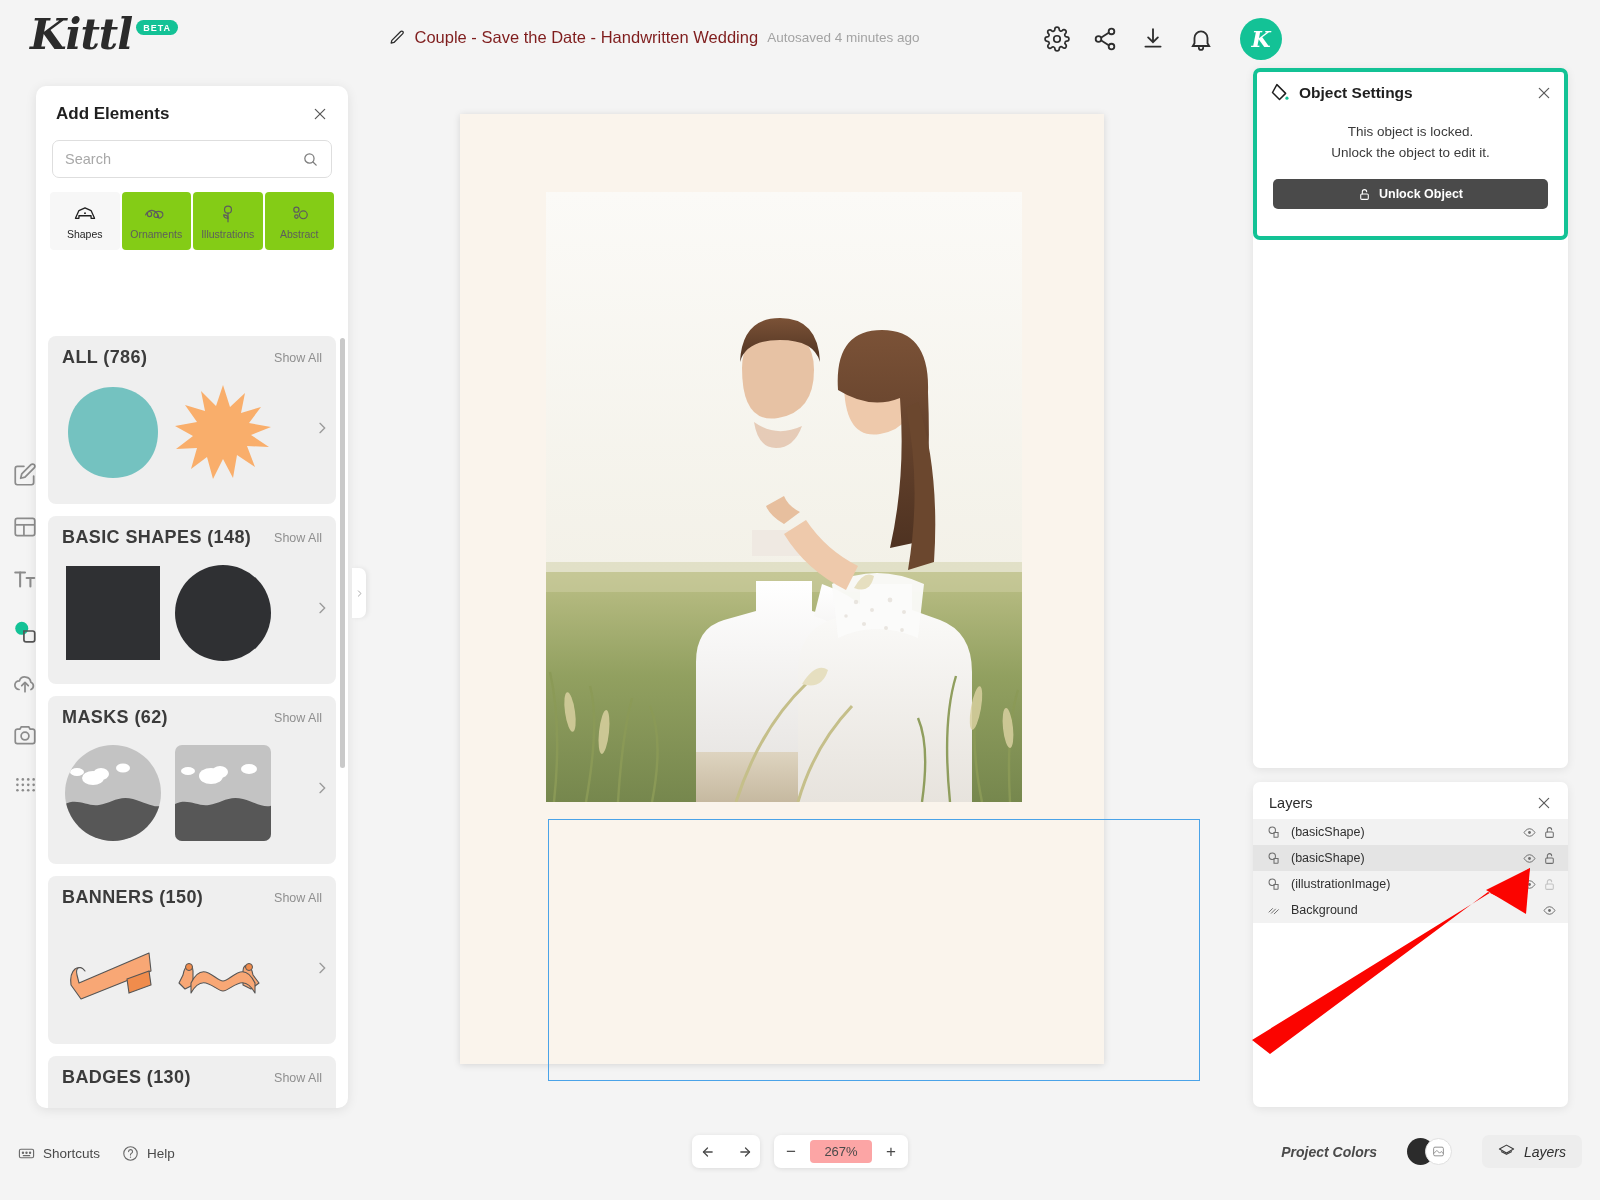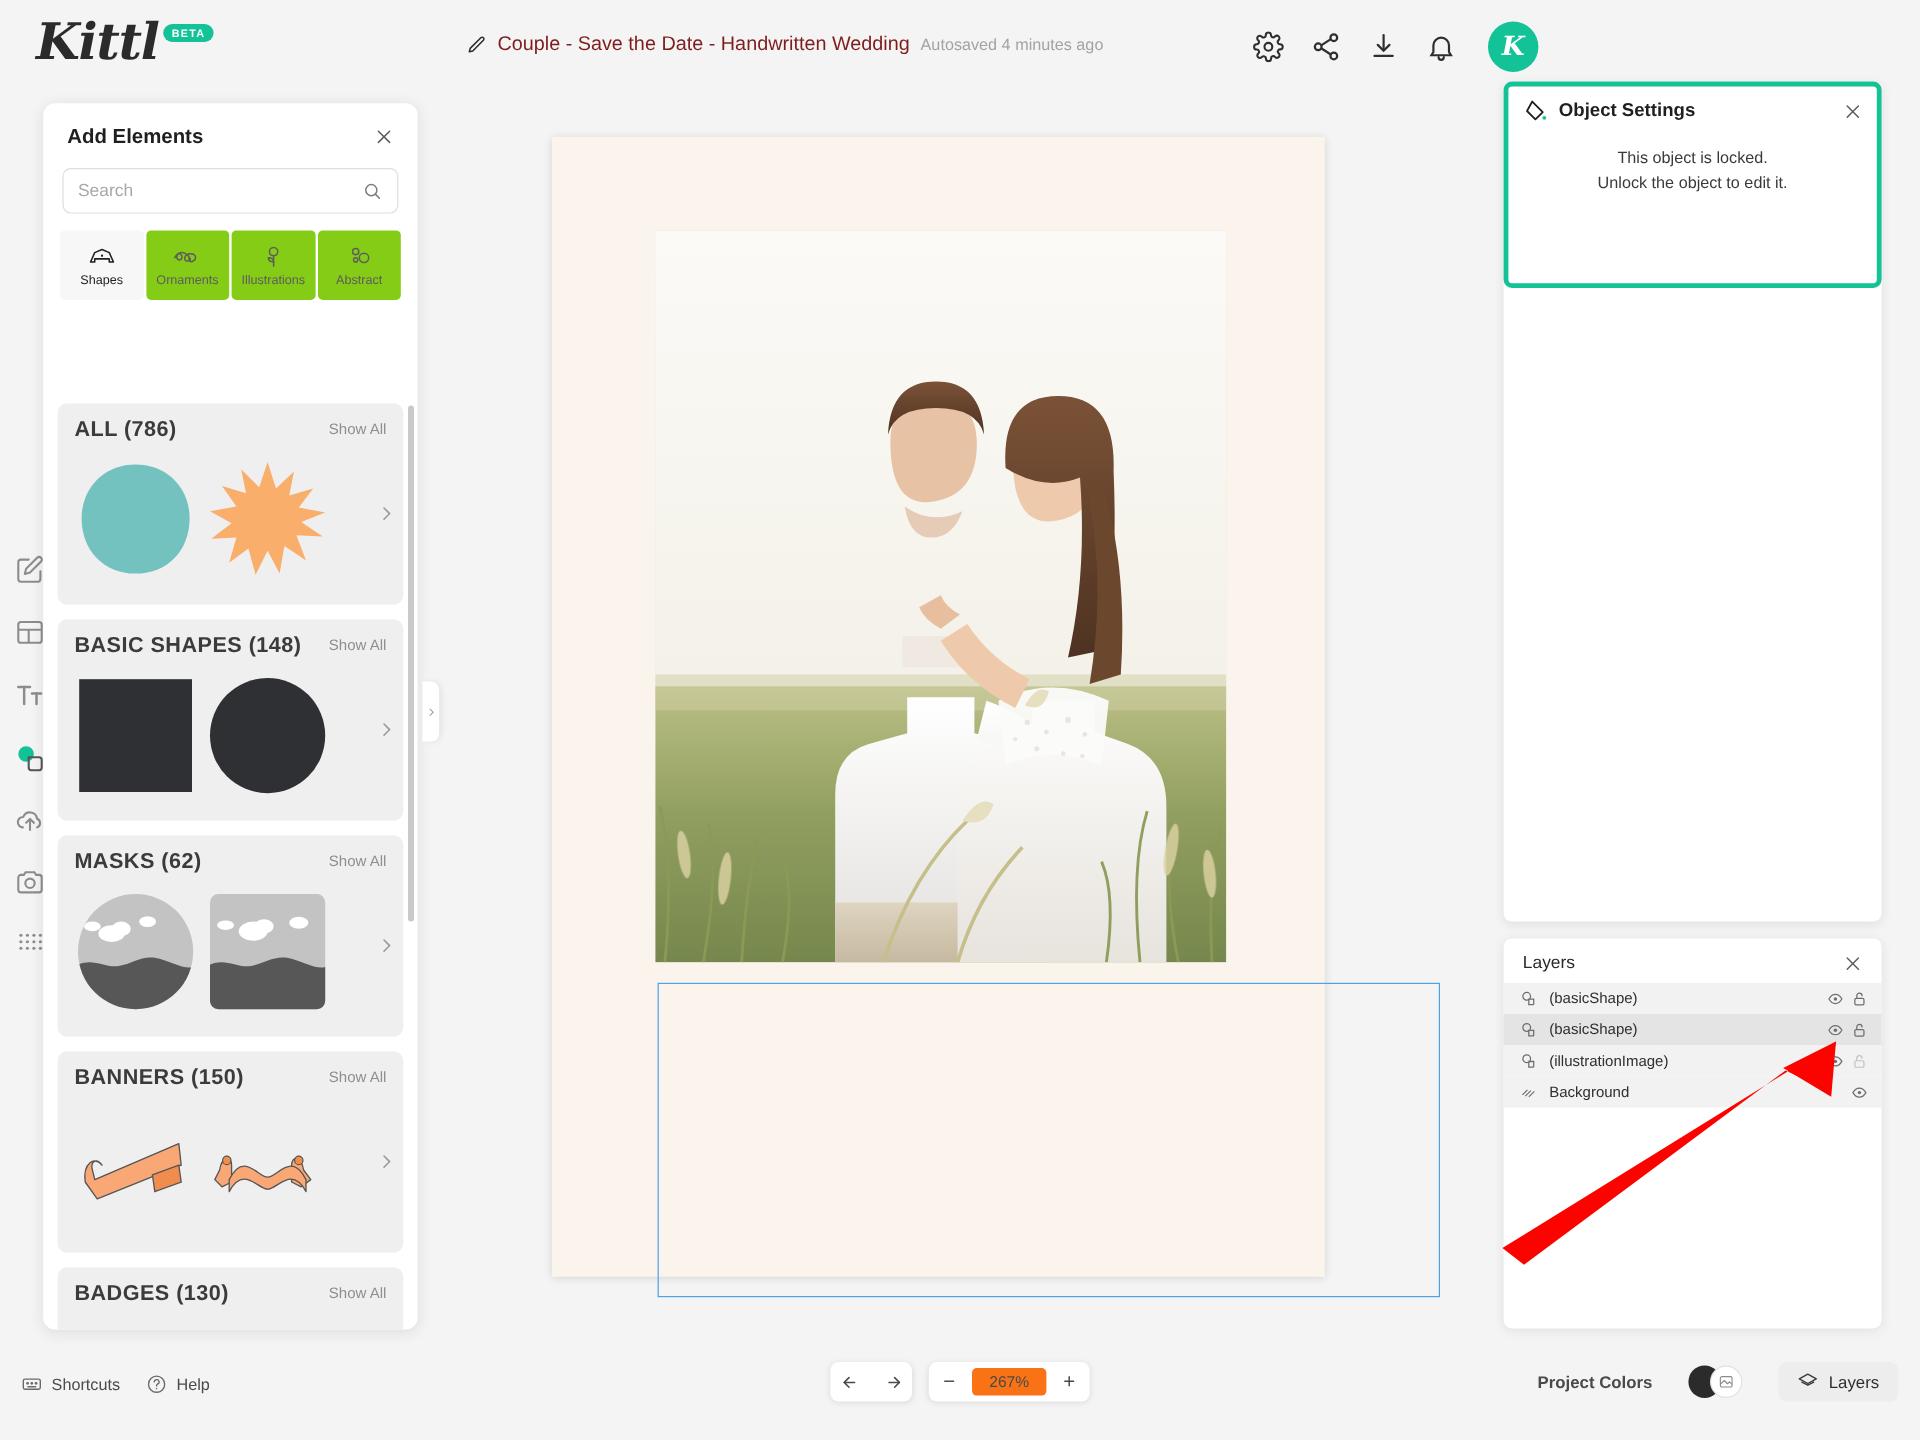--- a/index.html
+++ b/index.html
@@ -189,25 +189,25 @@
     background: #fff; border-radius: 7px; box-shadow: 0 1px 5px rgba(0,0,0,.1);
     display: flex; align-items: center; height: 33px;
   }
   .pill-btn {
     width: 34px; height: 33px; display: flex; align-items: center; justify-content: center;
     color: #4a4a4a; cursor: pointer; font-size: 17px;
   }
   .pill-btn svg { width: 17px; height: 16px; }
   #zoom-value {
     min-width: 62px; text-align: center; font-size: 13px; color: #4a4a4a;
-    background: #f97316; height: 23px; line-height: 23px; border-radius: 4px;
+    background: #fca5a5; height: 23px; line-height: 23px; border-radius: 4px;
     margin: 0 2px; cursor: pointer;
   }
 
-  #bottom-right { position: absolute; right: 18px; bottom: 32px; display: flex; align-items: center; gap: 30px; }
+  #bottom-right { position: absolute; right: 18px; bottom: 32px; display: flex; align-items: center; gap: 30px; font-style: italic; }
   #project-colors-label { font-size: 14px; font-weight: bold; color: #4a4a4a; cursor: pointer; }
   #color-swatches { display: flex; align-items: center; }
   .swatch { width: 27px; height: 27px; border-radius: 50%; margin-left: -9px; }
   .swatch:first-child { margin-left: 0; }
   #layers-btn {
     background: #ededed; border-radius: 7px; height: 33px; padding: 0 16px;
     display: flex; align-items: center; gap: 9px; cursor: pointer;
   }
   #layers-btn svg { width: 17px; height: 17px; color: #3a3a3a; }
   #layers-btn span { font-size: 14px; color: #2f2f2f; }
@@ -621,20 +621,27 @@
       </div>
       <svg class="close-x" viewBox="0 0 24 24" fill="none" stroke="currentColor" stroke-width="1.9" stroke-linecap="round">
         <line x1="5" y1="5" x2="19" y2="19"></line>
           <line x1="19" y1="5" x2="5" y2="19"></line>
       </svg>
     </div>
     <div id="obj-body">
       <div class="obj-line">This object is locked.</div>
       <div class="obj-line">Unlock the object to edit it.</div>
     </div>
+    <div id="unlock-btn">
+      <svg viewBox="0 0 24 24" fill="none" stroke="#fff" stroke-width="2" stroke-linecap="round">
+        <rect x="5" y="11" width="14" height="10" rx="2"></rect>
+          <path d="M8 11V7a4 4 0 0 1 8 0"></path>
+      </svg>
+      <span>Unlock Object</span>
+    </div>
   </div>
   <div id="obj-highlight" style="background:transparent;z-index:2;pointer-events:none"></div>
 
   <div id="layers-panel">
     <div id="layers-head">
       <span id="layers-title">Layers</span>
       <svg class="close-x" viewBox="0 0 24 24" fill="none" stroke="currentColor" stroke-width="1.8" stroke-linecap="round">
         <line x1="5" y1="5" x2="19" y2="19"></line>
           <line x1="19" y1="5" x2="5" y2="19"></line>
       </svg>

